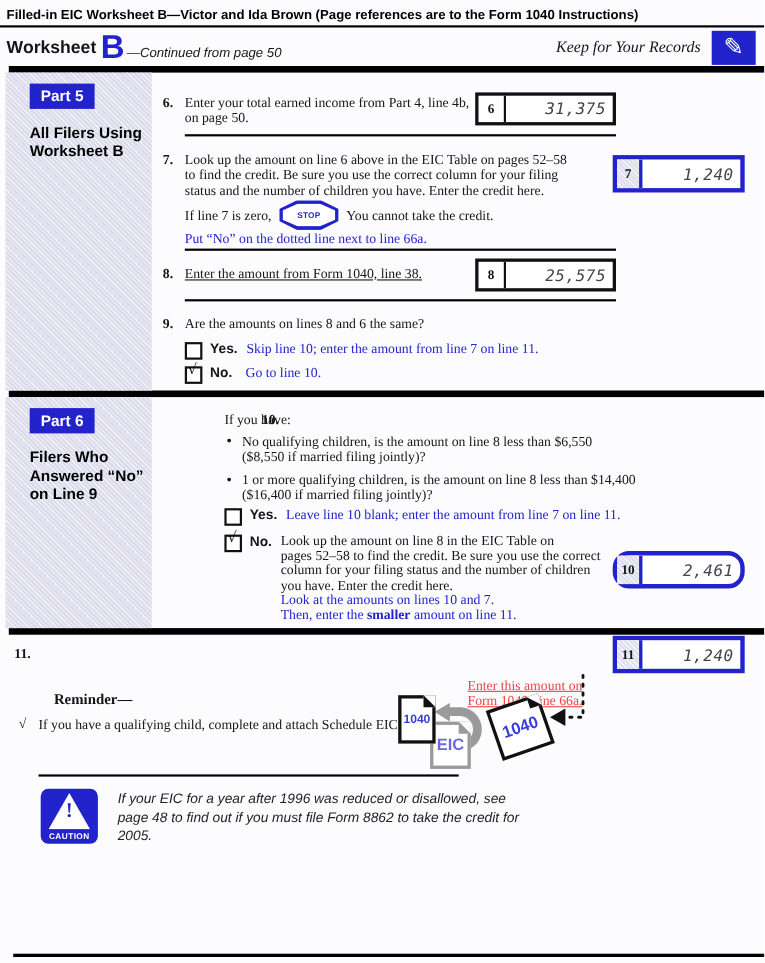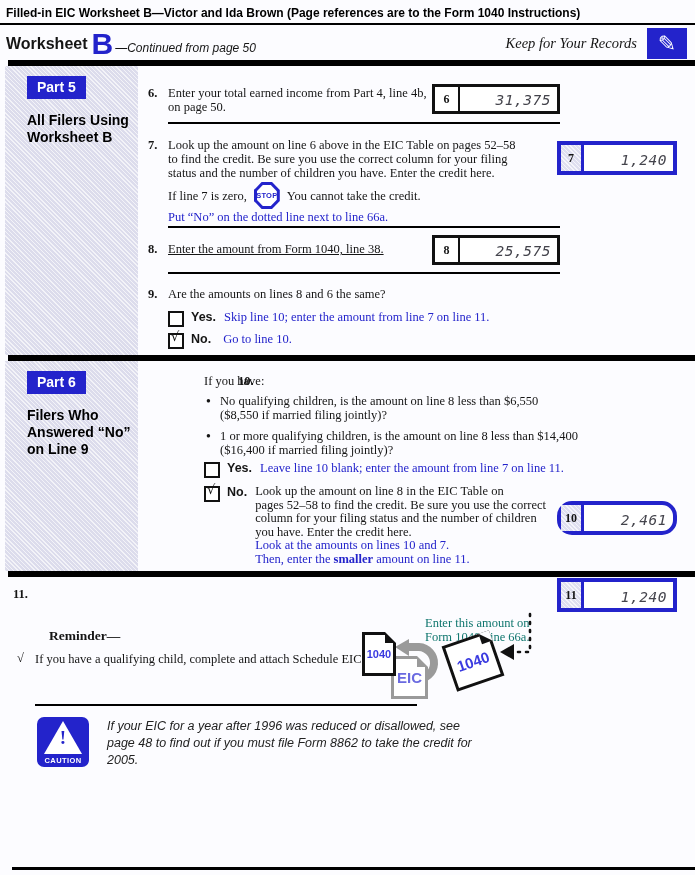--- a/index.html
+++ b/index.html
@@ -43,27 +43,27 @@
   .cbrow{display:flex;align-items:flex-start;}
   .cb{flex:none;position:relative;width:12px;height:12px;border:2px solid #111;background:#fff;margin:1px 7px 0 0;}
   .cb .tick{position:absolute;left:1px;top:-6px;font:13px "DejaVu Sans",sans-serif;color:#111;}
   .cblabel{font:bold 12.5px "Liberation Sans",sans-serif;margin-right:8px;}
   .cbnote{color:#2323cb;}
   .cbtext{max-width:330px;}
   .cbtext .tline{line-height:13.6px;}
 
   
   .stoprow{display:flex;align-items:center;}
-  .stop-icon{position:relative;display:inline-block;width:26px;height:27px;margin:0 7px;}
+  .stop-icon{position:relative;display:inline-block;width:54px;height:27px;margin:0 7px;}
   .stop-outer{position:absolute;inset:0;background:#2323cb;clip-path:polygon(30% 0,70% 0,100% 30%,100% 70%,70% 100%,30% 100%,0 70%,0 30%);}
   .stop-inner{position:absolute;inset:3px;background:#fff;clip-path:polygon(30% 0,70% 0,100% 30%,100% 70%,70% 100%,30% 100%,0 70%,0 30%);
     display:flex;align-items:center;justify-content:center;font:bold 7.5px "Liberation Sans",sans-serif;color:#2323cb;letter-spacing:.2px;}
 
   
-  .note11{font-size:12.5px;line-height:14px;color:#0f766e;}
+  .note11{font-size:12.5px;line-height:14px;color:#ef4444;text-decoration:underline;}
   .reminder{font:bold 13.5px "Liberation Serif",serif;}
   .line11text{font:bold 13.5px "Liberation Serif",serif;}
   .doc{position:absolute;box-sizing:border-box;background:#fff;display:flex;align-items:center;justify-content:center;}
   .doc .fold{position:absolute;top:-3px;right:-3px;width:0;height:0;border-left:11px solid #111;border-top:11px solid #fcfcff;}
   .doc1040{border:3px solid #111;z-index:3;font:bold 11px "Liberation Sans",sans-serif;color:#3a3ae0;}
   .doceic{border:3px solid #9a9a9a;z-index:2;font:bold 15px "Liberation Sans",sans-serif;color:#6a6ae0;}
   .doceic .fold{border-left-color:#9a9a9a;}
   .doctilt{border:3.5px solid #111;z-index:1;font:bold 15px "Liberation Sans",sans-serif;color:#3a3ae0;transform:rotate(-19deg);}
   .cautiontext{font:italic 12.5px/17px "Liberation Sans",sans-serif;color:#222;width:400px;}
   .caution-icon{position:absolute;width:52px;height:50px;background:#2323cb;border-radius:7px;}

